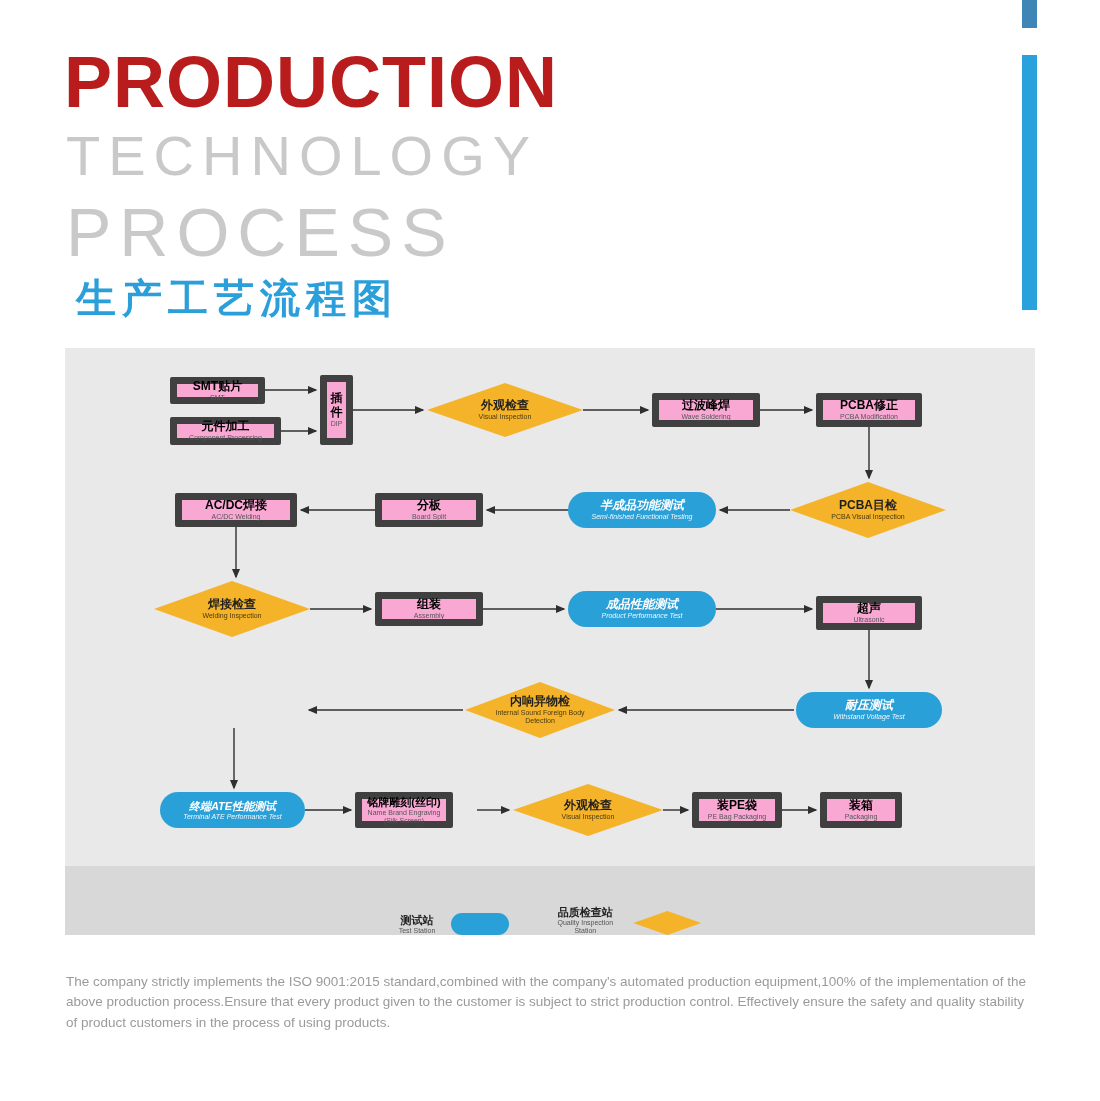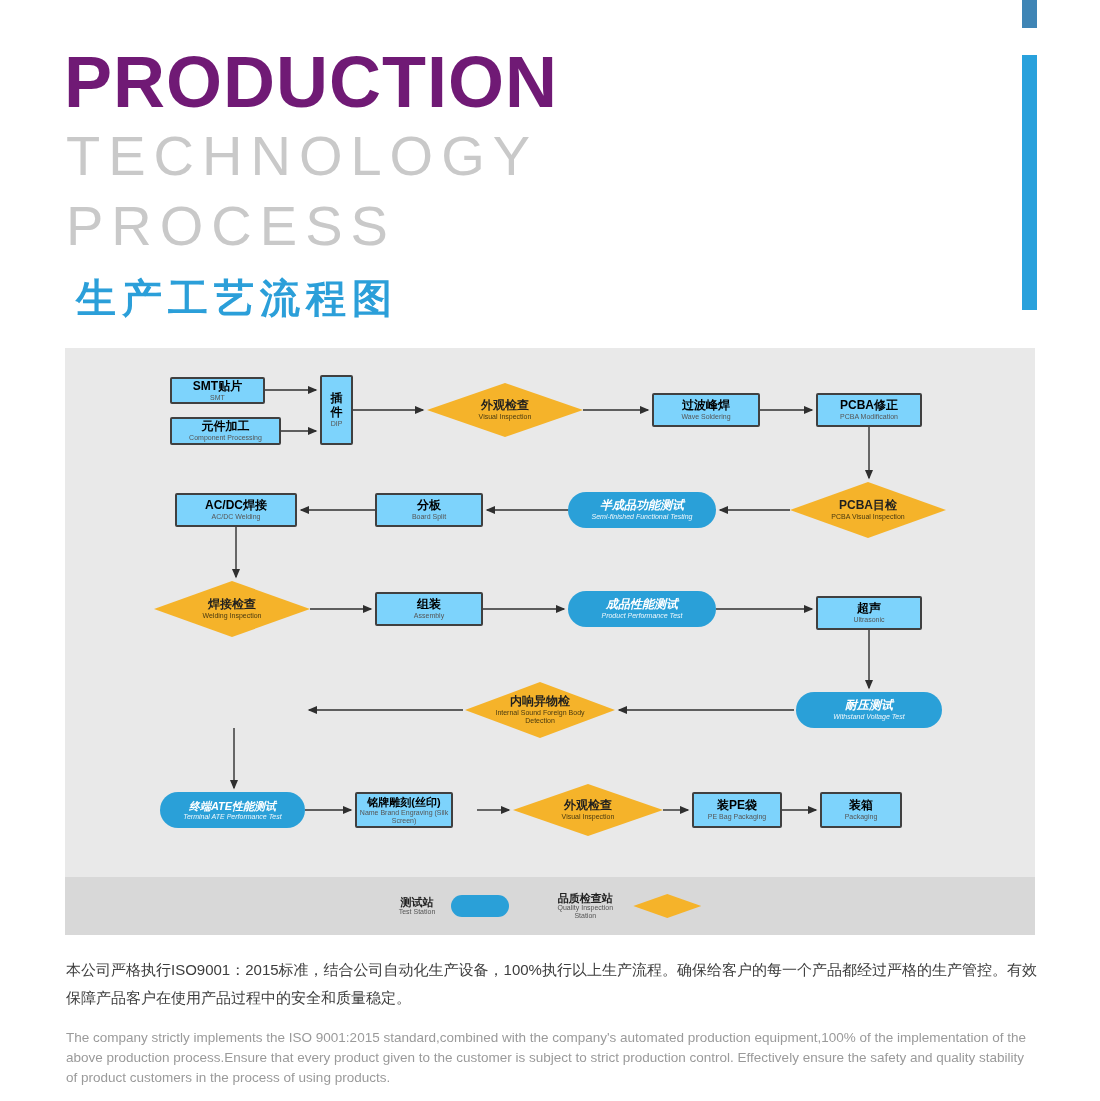--- a/index.html
+++ b/index.html
@@ -5,34 +5,34 @@
   * { margin:0; padding:0; box-sizing:border-box; }
   html,body { background:#fff; }
   body { font-family:"Liberation Sans","DejaVu Sans",sans-serif; }
   .page { position:relative; width:1100px; height:1101px; background:#fff; overflow:hidden; }
 
   
   .bar-top  { position:absolute; left:1022px; top:0;    width:15px; height:28px;  background:#3f85b5; }
   .bar-main { position:absolute; left:1022px; top:55px; width:15px; height:255px; background:#29a1dc; }
 
   
-  .h1 { position:absolute; left:64px; top:46px;  font-size:72px; font-weight:800; color:#701a75; letter-spacing:1px; line-height:1; }
+  .h1 { position:absolute; left:64px; top:46px;  font-size:72px; font-weight:800; color:#b91c1c; letter-spacing:1px; line-height:1; }
   .h2 { position:absolute; left:66px; top:128px; font-size:56px; font-weight:400; color:#c9c9c9; letter-spacing:8px; line-height:1; }
-  .h3 { position:absolute; left:66px; top:198px; font-size:56px; font-weight:400; color:#c9c9c9; letter-spacing:8px; line-height:1; }
+  .h3 { position:absolute; left:66px; top:198px; font-size:68px; font-weight:400; color:#c9c9c9; letter-spacing:8px; line-height:1; }
   .cn-title { position:absolute; left:66px; top:278px; font-size:40px; font-weight:700; color:#2b9fd9; letter-spacing:6px; line-height:1;margin-left:10px; }
 
   
   .panel { position:absolute; left:65px; top:348px; width:970px; height:587px; background:#e9e9e9; }
-  .legend-strip { position:absolute; left:0; bottom:0; width:100%; height:58px; background:#d8d8d8;
-                  display:flex; align-items:center; justify-content:center; gap:16px; }
+  .legend-strip { position:absolute; left:0; bottom:0; width:100%; height:69px; background:#d8d8d8;
+                  display:flex; align-items:flex-end; justify-content:center; gap:16px; }
   .arrows { position:absolute; left:0; top:0; width:970px; height:587px; pointer-events:none; }
 
   .node { position:absolute; display:flex; flex-direction:column; align-items:center; justify-content:center;
           text-align:center; line-height:1.1; }
-  .rect    { background:#7dd3fc; border:2px solid #404040; border-radius:2px;align-items:center; }
+  .rect    { background:#f9a8d4; border:7px solid #404040; border-radius:2px;align-items:center; }
   .blue    { background:#2aa0d8; color:#fff; border-radius:18px;font-style:italic; }
   .diamond { background:#f5b32a; clip-path:polygon(50% 0,100% 50%,50% 100%,0 50%); color:#1f1f1f; }
   .node-title { font-size:12px; font-weight:700; }
   .node-sub   { font-size:7px; margin-top:1px; color:#555; }
   .blue .node-sub { color:rgba(255,255,255,.92); }
   .diamond .node-sub { color:#4a3a10; max-width:96px; }
   .vertical .node-title { width:14px; word-break:break-all; line-height:1.15; }
 
   
   .legend-label { text-align:center; line-height:1.15; }
@@ -189,17 +189,16 @@
       <div class="legend-pill"></div>
       <div class="legend-label" style="margin-left:28px">
         <div class="lg-cn">品质检查站</div>
         <div class="lg-en">Quality Inspection Station</div>
       </div>
       <div class="legend-diamond"></div>
     </div>
   </div>
 
   <div class="footer">
-    <div class="footer-cn">本公司严格执行ISO9001：2015标准，结合公司自动化生产设备，100%执行以上生产流程。确保给客户的每一个产品都经过严格的生产管控。有效保障产品客户在使用产品过程中的安全和质量稳定。</div>
     <div class="footer-en">The company strictly implements the ISO 9001:2015 standard,combined with the company's automated production equipment,100% of the implementation of the above production process.Ensure that every product given to the customer is subject to strict production control. Effectively ensure the safety and quality stability of product customers in the process of using products.</div>
   </div>
 
 </div>
 
 </body></html>

